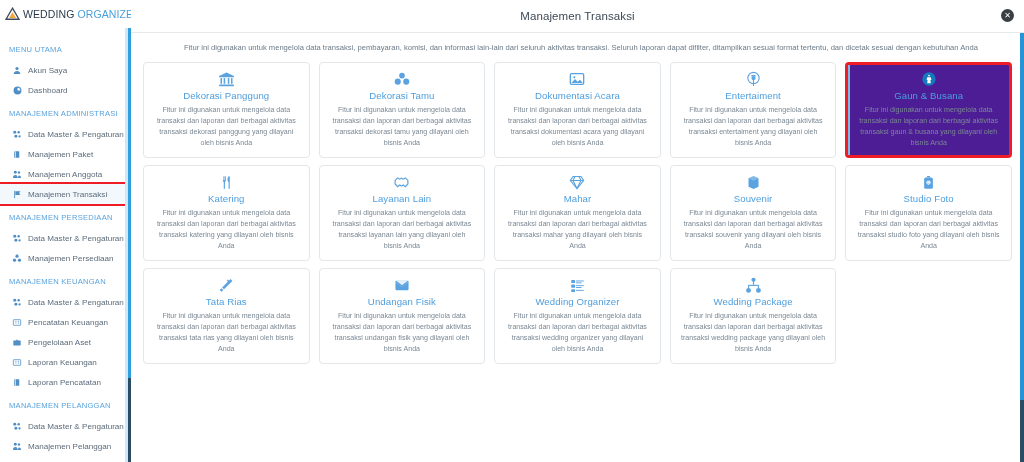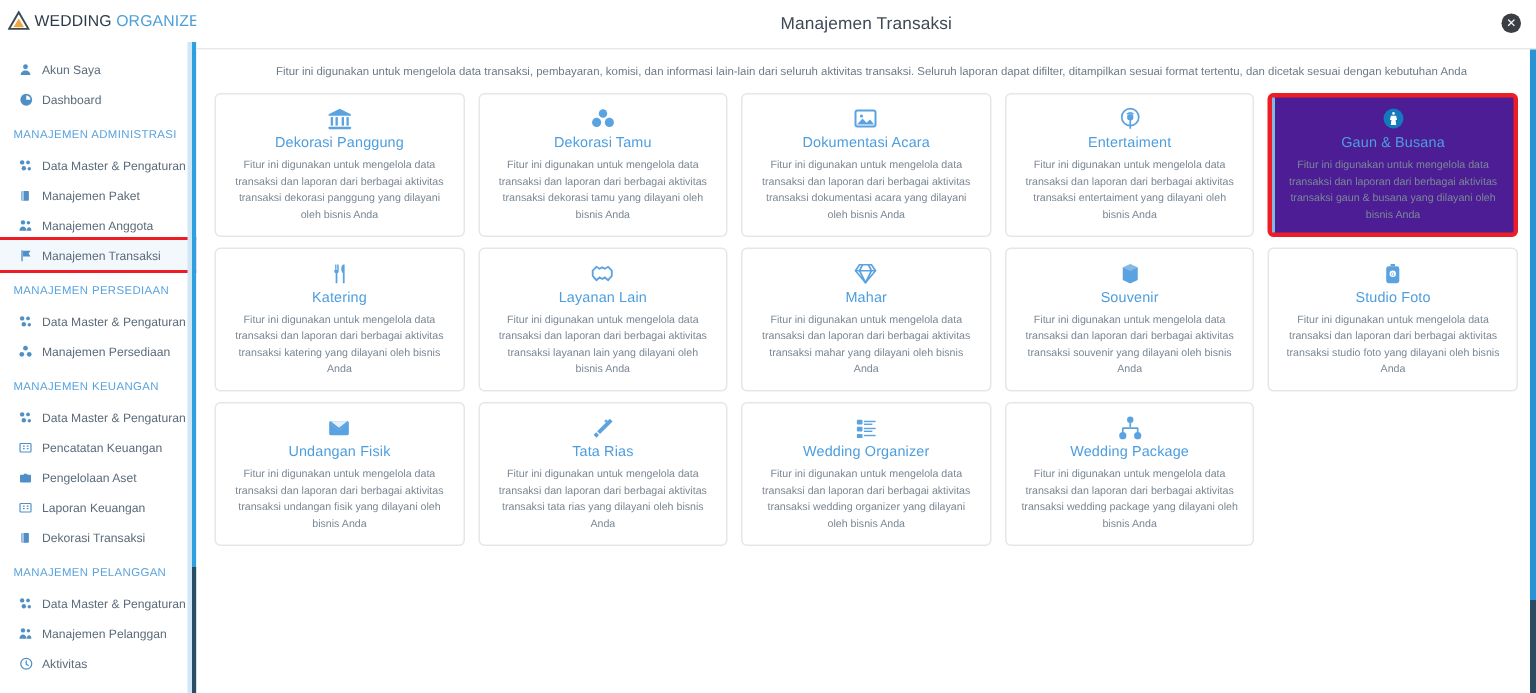--- a/index.html
+++ b/index.html
@@ -144,20 +144,21 @@
     <div class="logo">
       <span class="logo-mark">
         <svg viewBox="0 0 24 24" width="15" height="14">
           <path d="M12 2 L23 21 H1 Z" fill="none" stroke="#3c4a58" stroke-width="2.2"></path>
           <path d="M12 9 L18 19 H6 Z" fill="#f0a63c"></path>
         </svg>
       </span>
       <span class="logo-text"><span class="w">WEDDING</span> ORGANIZER</span>
     </div>
     <div class="nav">
+        <div class="nav-section">MENU UTAMA</div>
         <div class="nav-item">
           <span class="ico">
             <svg viewBox="0 0 16 16" width="8" height="9" fill="currentColor">
               <circle cx="8" cy="4" r="3.2"></circle>
               <path d="M1.5 15c0-3.6 2.9-6 6.5-6s6.5 2.4 6.5 6z"></path>
             </svg>
           </span>
           <span>Akun Saya</span>
         </div>
         <div class="nav-item">
@@ -271,21 +272,21 @@
           </span>
           <span>Laporan Keuangan</span>
         </div>
         <div class="nav-item">
           <span class="ico">
             <svg viewBox="0 0 16 16" width="8" height="9" fill="currentColor">
               <rect x="2.5" y="1.5" width="10" height="13" rx="1"></rect>
               <rect x="4" y="1.5" width="1.3" height="13" fill="#fff"></rect>
             </svg>
           </span>
-          <span>Dekorasi Transaksi</span>
+          <span>Laporan Pencatatan</span>
         </div>
         <div class="nav-section">MANAJEMEN PELANGGAN</div>
         <div class="nav-item">
           <span class="ico">
             <svg viewBox="0 0 16 16" width="10" height="9" fill="currentColor">
               <circle cx="4" cy="4" r="2.6"></circle>
               <circle cx="11" cy="4" r="2.2"></circle>
               <circle cx="6" cy="11" r="2.6"></circle>
               <circle cx="12.5" cy="11.5" r="2"></circle>
             </svg>
@@ -429,39 +430,39 @@
               <rect x="9.5" y="1.5" width="5" height="2.6" rx=".8"></rect>
               <circle cx="12" cy="12" r="3.4" fill="#fff"></circle>
               <text x="12" y="14.6" font-size="5.5" text-anchor="middle" fill="#3b8fd4" font-family="sans-serif">0</text>
             </svg>
           </div>
           <div class="ctitle">Studio Foto</div>
           <div class="cdesc">Fitur ini digunakan untuk mengelola data transaksi dan laporan dari berbagai aktivitas transaksi studio foto yang dilayani oleh bisnis Anda</div>
         </div>
         <div class="card">
           <div class="cicon">
+            <svg viewBox="0 0 24 24" width="16" height="17" fill="currentColor">
+              <path d="M18.8 2.4 21.6 5.2 9 17.8 6.2 15z"></path>
+              <path d="M5.2 16 8 18.8 5.4 21.4 2.6 18.6z"></path>
+              <path d="M15 2.5l.7 1.6 1.6.7-1.6.7-.7 1.6-.7-1.6L12.7 5l1.6-.7z"></path>
+            </svg>
+          </div>
+          <div class="ctitle">Tata Rias</div>
+          <div class="cdesc">Fitur ini digunakan untuk mengelola data transaksi dan laporan dari berbagai aktivitas transaksi tata rias yang dilayani oleh bisnis Anda</div>
+        </div>
+        <div class="card">
+          <div class="cicon">
             <svg viewBox="0 0 24 24" width="18" height="15" fill="currentColor">
               <rect x="1.5" y="4.5" width="21" height="15" rx="2"></rect>
               <path d="M1.5 6.2 12 14l10.5-7.8v-.2a2 2 0 00-2-1.5h-17a2 2 0 00-2 1.5z" fill="#fff" opacity=".85"></path>
               <path d="M2 5.2 12 13 22 5.2" fill="none" stroke="currentColor" stroke-width="2.4"></path>
             </svg>
           </div>
           <div class="ctitle">Undangan Fisik</div>
           <div class="cdesc">Fitur ini digunakan untuk mengelola data transaksi dan laporan dari berbagai aktivitas transaksi undangan fisik yang dilayani oleh bisnis Anda</div>
-        </div>
-        <div class="card">
-          <div class="cicon">
-            <svg viewBox="0 0 24 24" width="16" height="17" fill="currentColor">
-              <path d="M18.8 2.4 21.6 5.2 9 17.8 6.2 15z"></path>
-              <path d="M5.2 16 8 18.8 5.4 21.4 2.6 18.6z"></path>
-              <path d="M15 2.5l.7 1.6 1.6.7-1.6.7-.7 1.6-.7-1.6L12.7 5l1.6-.7z"></path>
-            </svg>
-          </div>
-          <div class="ctitle">Tata Rias</div>
-          <div class="cdesc">Fitur ini digunakan untuk mengelola data transaksi dan laporan dari berbagai aktivitas transaksi tata rias yang dilayani oleh bisnis Anda</div>
         </div>
         <div class="card">
           <div class="cicon">
             <svg viewBox="0 0 24 24" width="15" height="17" fill="currentColor">
               <rect x="2" y="3" width="6" height="5" rx="1"></rect>
               <rect x="9.5" y="4" width="12.5" height="1.5"></rect>
               <rect x="9.5" y="7" width="9" height="1.5"></rect>
               <rect x="2" y="10.5" width="6" height="5" rx="1"></rect>
               <rect x="9.5" y="11.5" width="12.5" height="1.5"></rect>
               <rect x="9.5" y="14.5" width="9" height="1.5"></rect>

